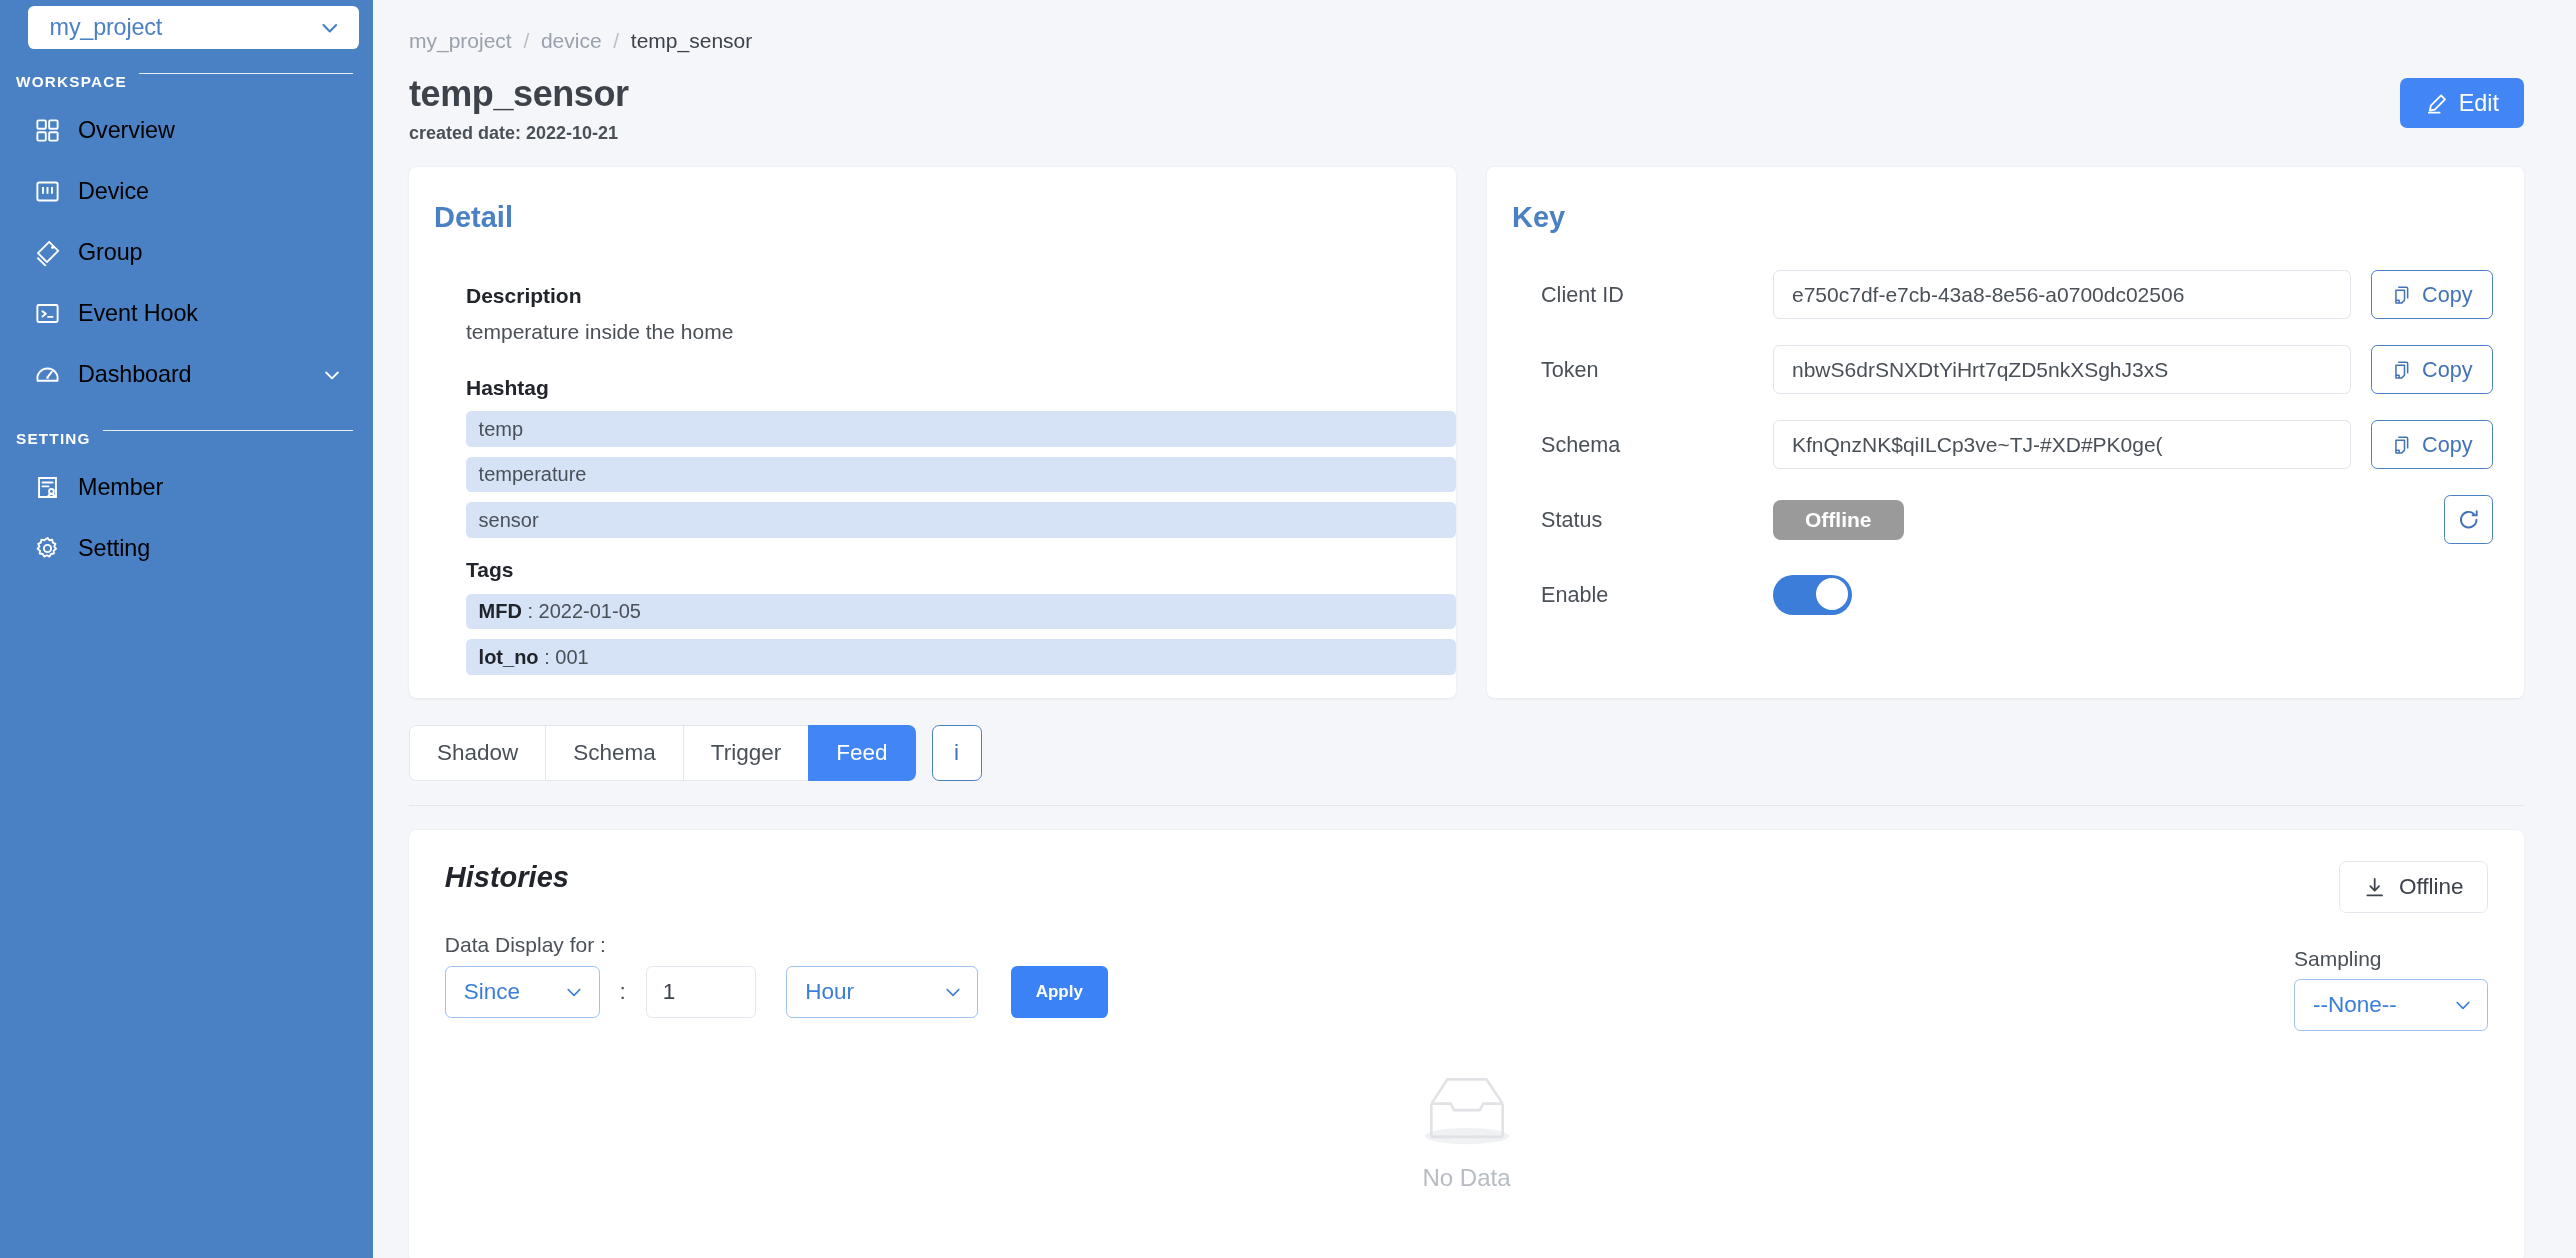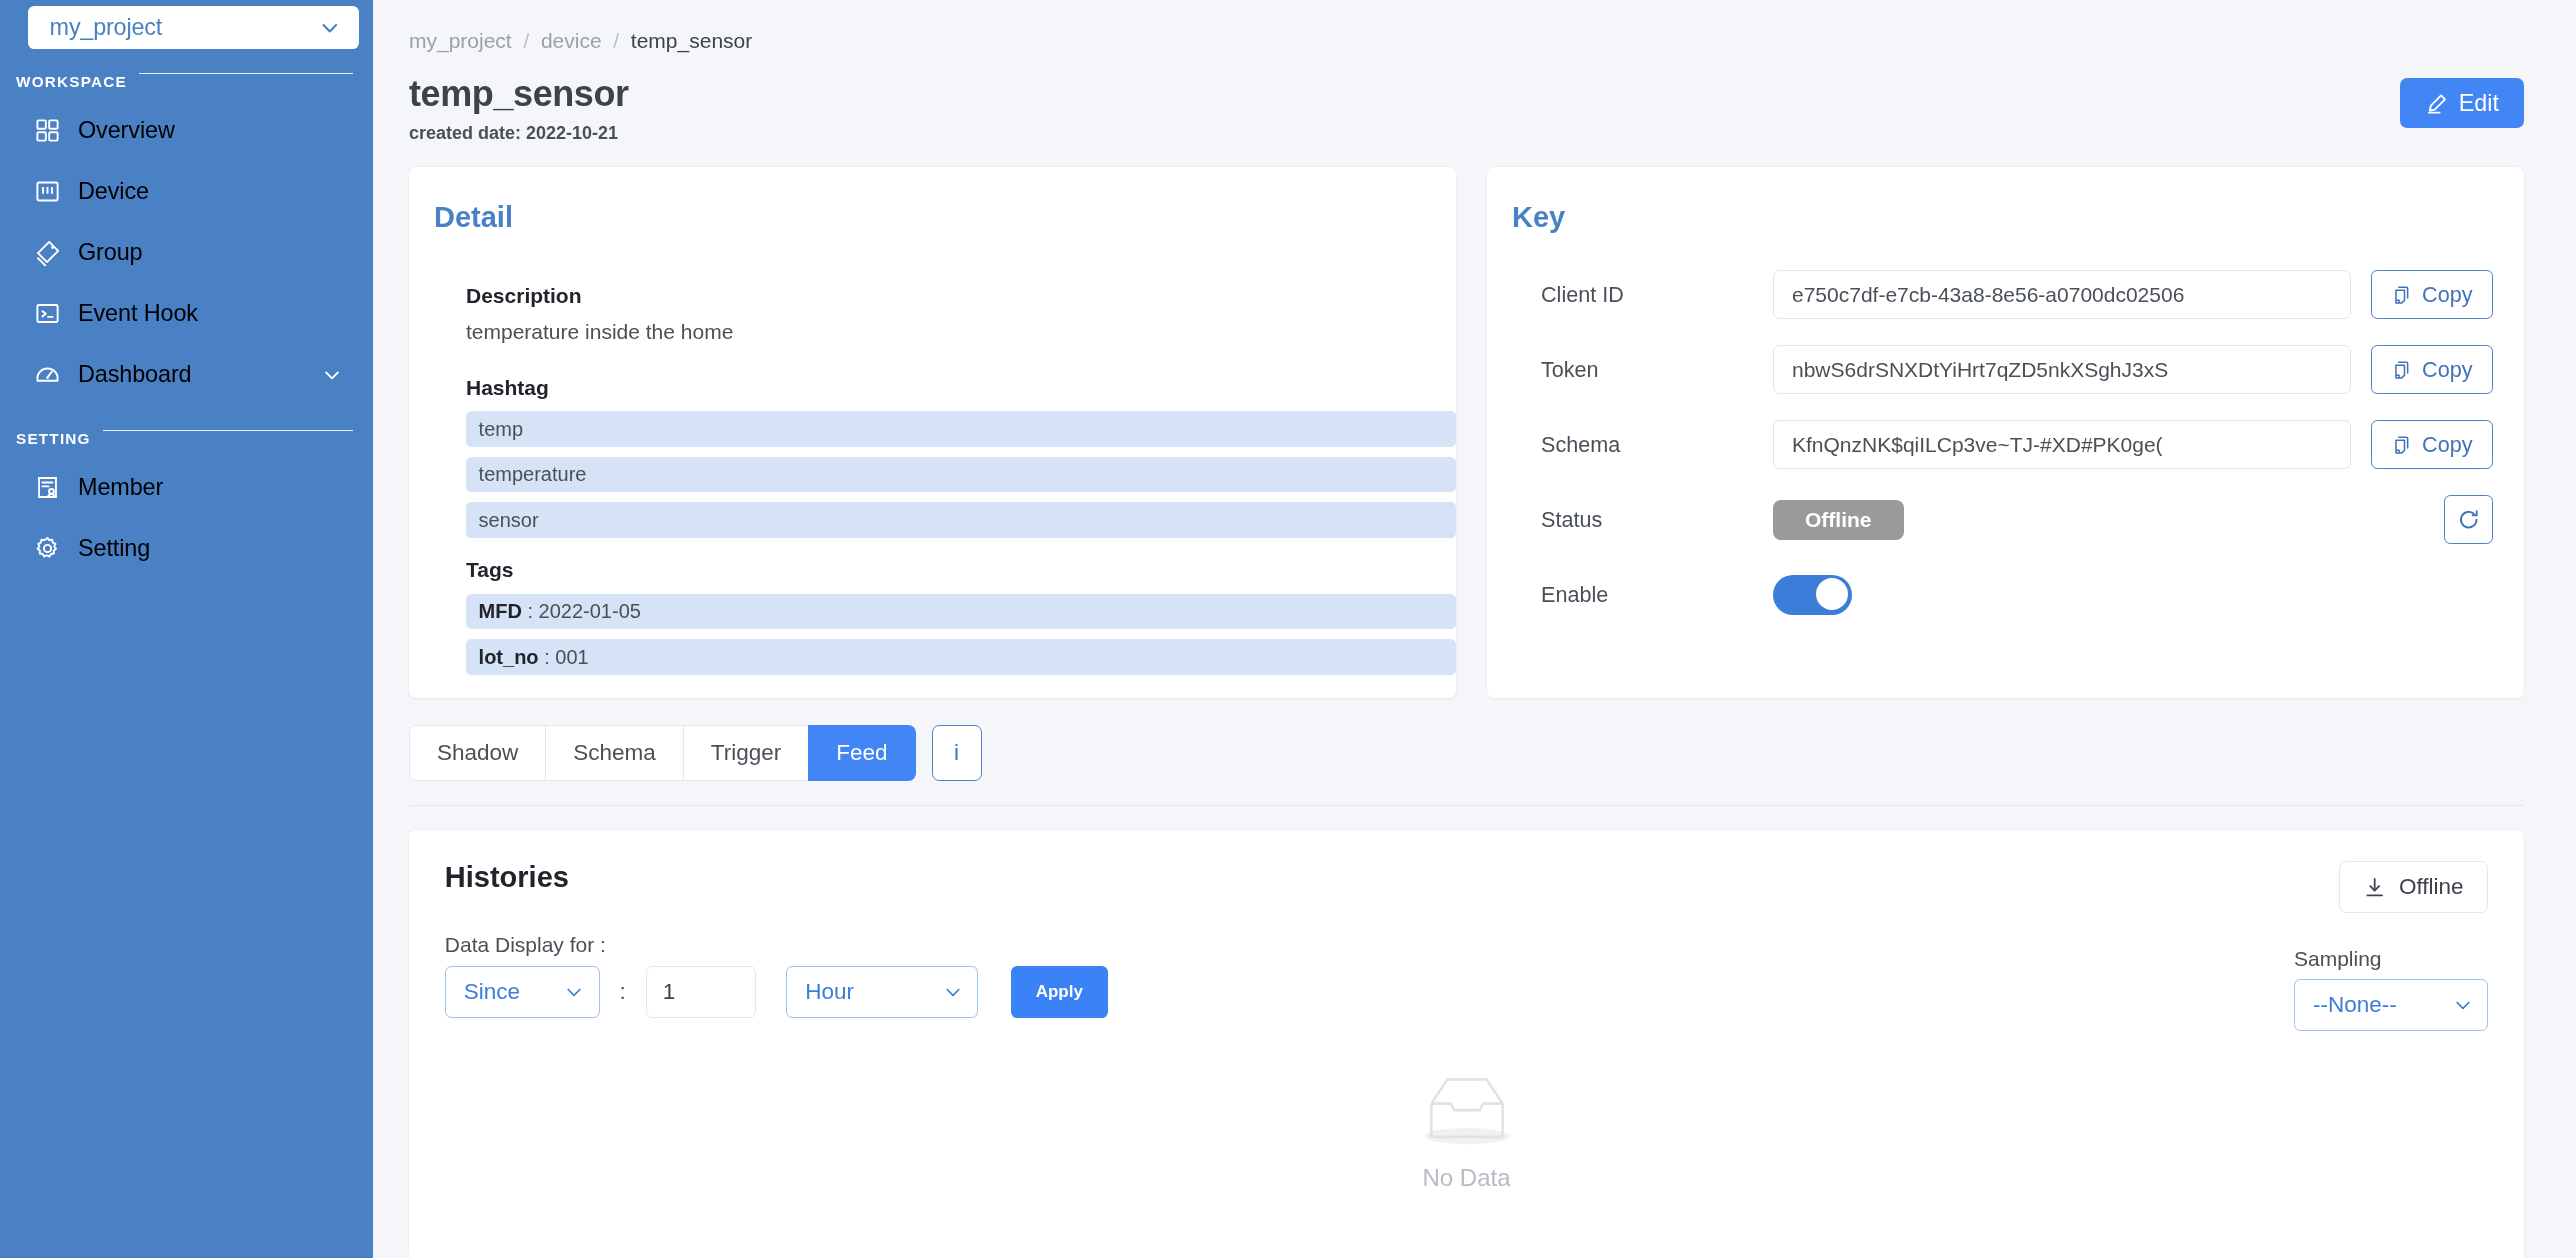--- a/index.html
+++ b/index.html
@@ -210,21 +210,21 @@
   .hist {
     background: #fff; border-radius: 7.2px;
     margin: 24px 52px 0 410px;
     margin-left: 36px;
     height: 432px;
     padding: 31px 36px 0 25px;
     position: relative;
     box-shadow: 0 0.9px 2.7px rgba(20,30,60,.06);
   }
   .hist-top { display: flex; align-items: flex-start; }
-  .hist-h { font-size: 29px; color: #21252b; font-weight: bold; padding-left: 10.8px; }
+  .hist-h { font-size: 29px; color: #21252b; font-weight: bold; padding-left: 10.8px; font-style: italic; }
   .exports-btn {
     height: 52px; padding: 0 23.4px;
     border: 0.9px solid #e3e7ed; border-radius: 7.2px;
     background: #fff; color: #3d424b;
     display: flex; align-items: center; gap: 12.6px;
     font-size: 22.5px; cursor: pointer; font-family: inherit;
     margin-left: auto;
   }
   .exports-btn svg { width: 23.4px; height: 23.4px; display:block; }
 

